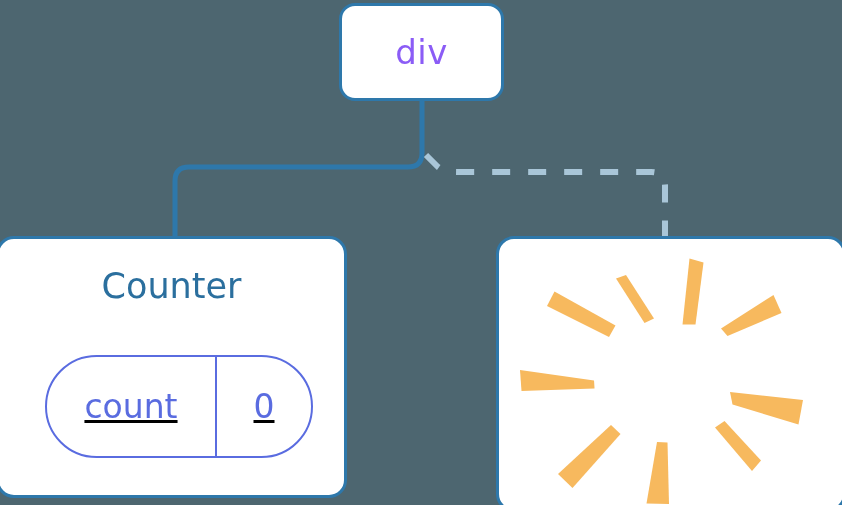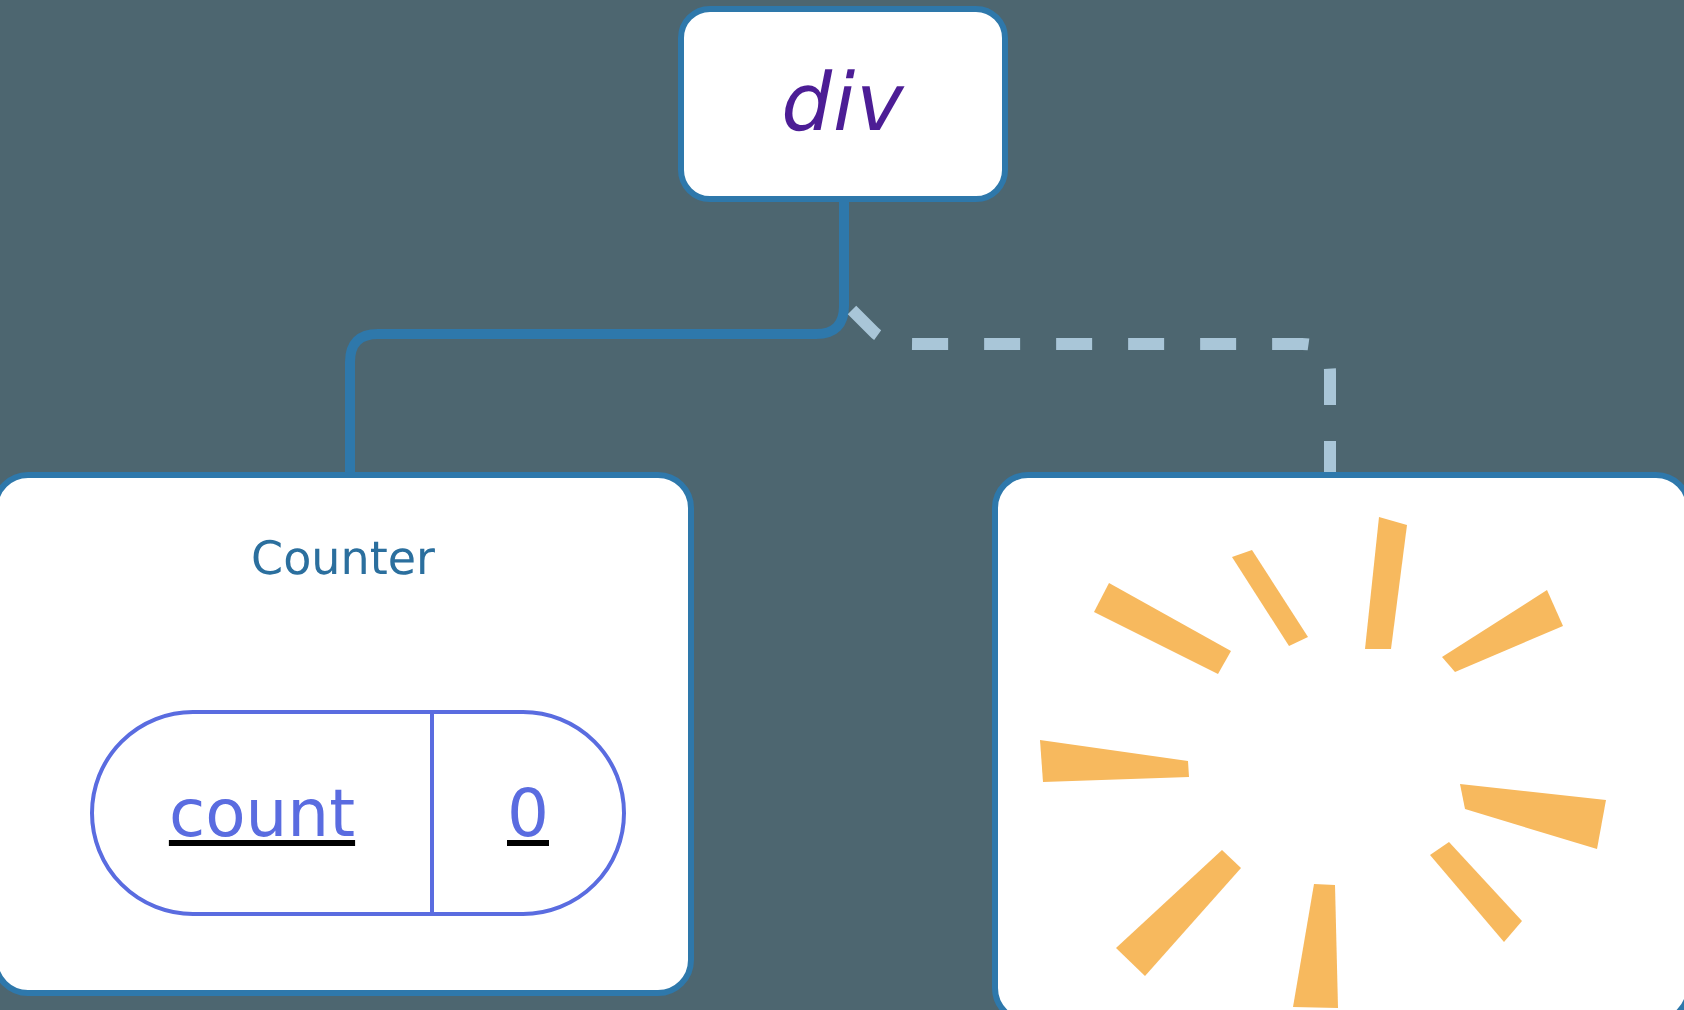--- a/index.html
+++ b/index.html
@@ -47,41 +47,40 @@
   .node-div {
     left: 339px;
     top: 3px;
     width: 165px;
     height: 98px;
     display: flex;
     align-items: center;
     justify-content: center;
   }
   .node-div .node-title {
-    font-size: 40px;
-    color: #4c1d95;
+    font-size: 34px;
+    color: #8b5cf6;
     letter-spacing: 0.5px;
     line-height: 1;
-    font-style: italic;
   }
 
   .node-counter {
     left: -4px;
     top: 236px;
     width: 351px;
     height: 262px;
     border-radius: 18px;
   }
   .node-counter .node-title {
     position: absolute;
     left: 0;
     right: 0;
     top: 30px;
     text-align: center;
-    font-size: 23px;
+    font-size: 35px;
     color: #2b6f9e;
     line-height: 1;
   }
 
   .node-sparkle {
     left: 496px;
     top: 236px;
     width: 350px;
     height: 276px;
     border-radius: 18px;

